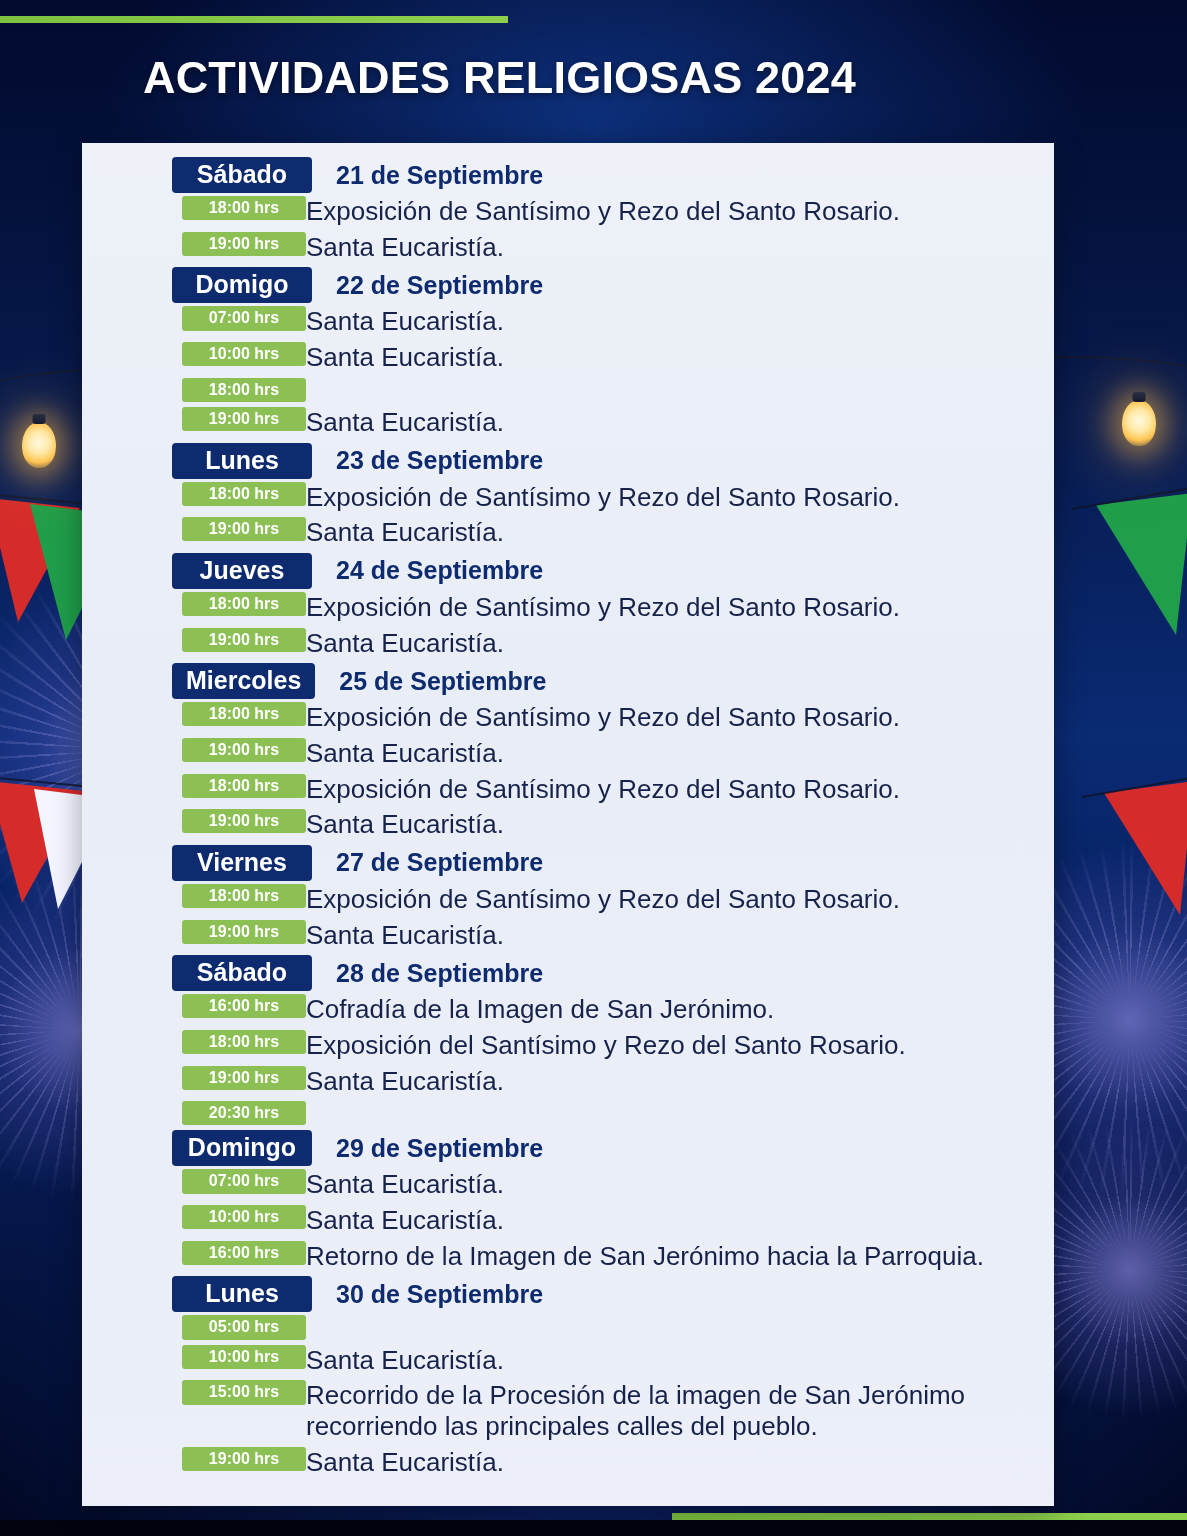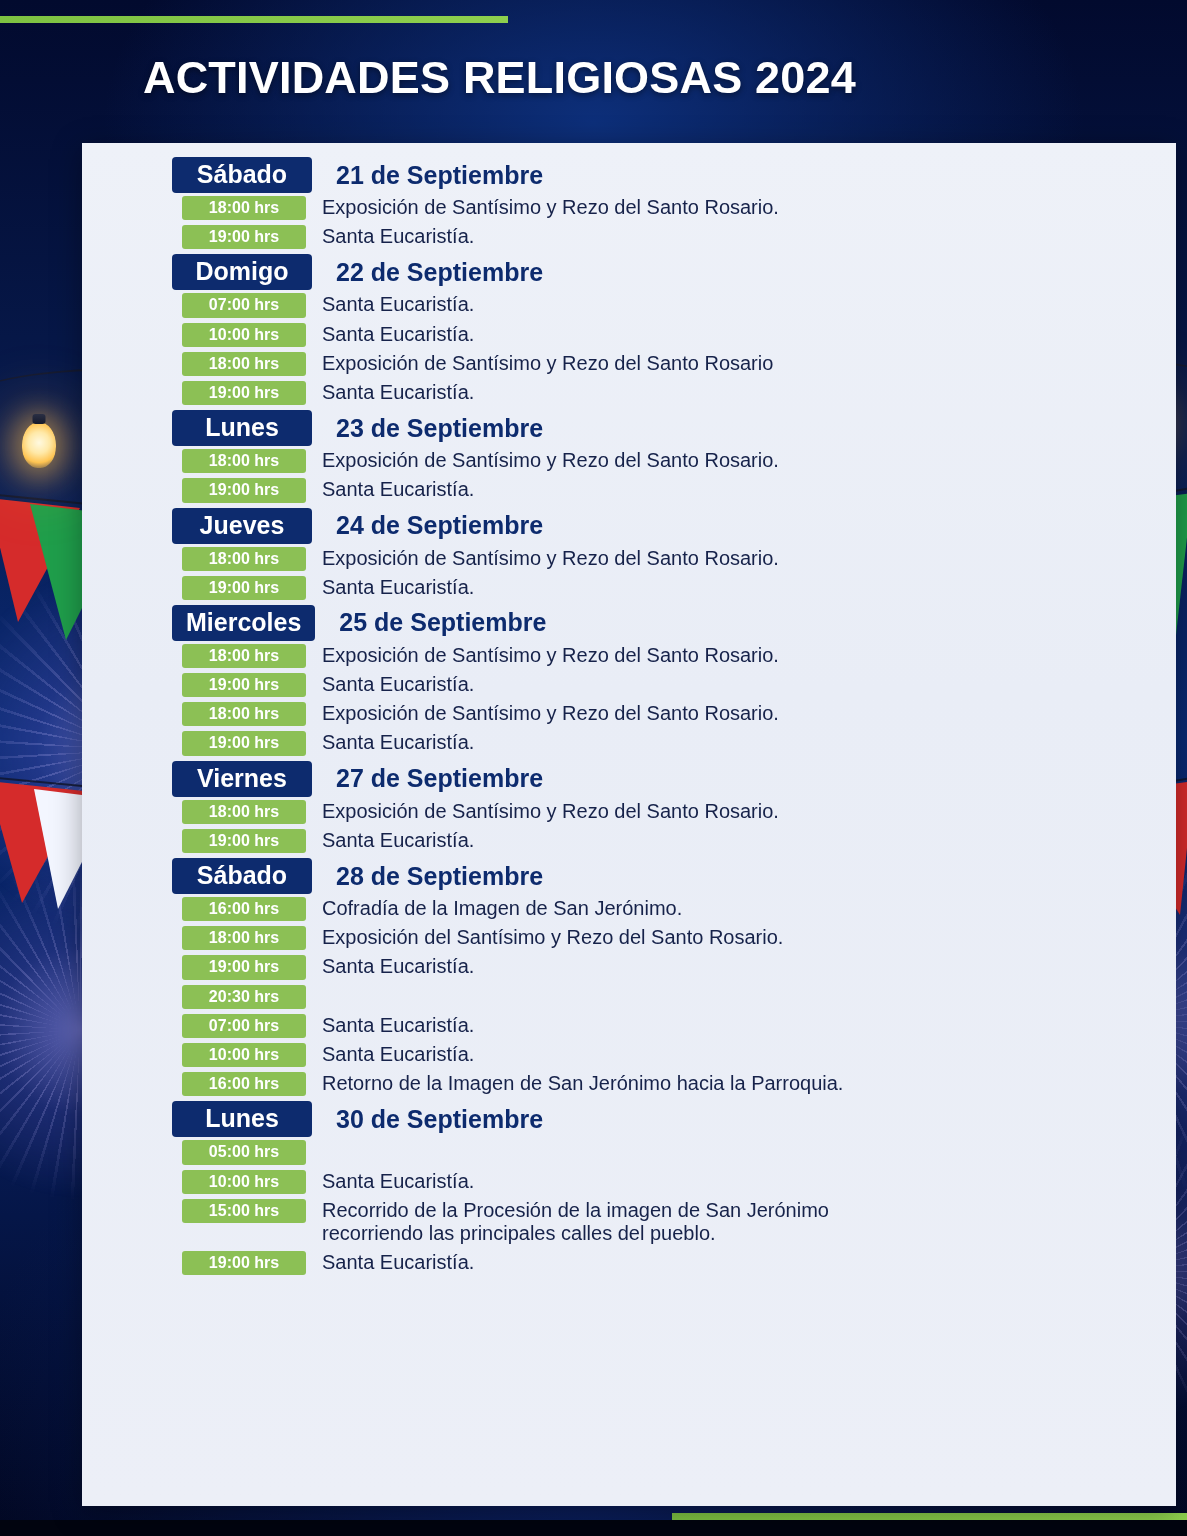--- a/index.html
+++ b/index.html
@@ -91,21 +91,21 @@
     font-size: 45px;
     font-weight: bold;
     letter-spacing: 0.2px;
     text-shadow: 0 2px 6px rgba(0,0,0,0.45);
   }
 
   
   .card {
     position: absolute;
     left: 82px; top: 143px;
-    width: 1094px; height: 1363px;
+    width: 972px; height: 1363px;
     background: linear-gradient(180deg, #eef1f8 0%, #e9edf6 40%, #eceff7 100%);
     box-shadow: 0 6px 28px rgba(0,0,0,0.35);
     padding: 14px 0 0 0;
   }
 
   .day-group { margin: 0 0 2px 0; }
 
   .day-head {
     display: flex;
     align-items: center;
@@ -146,22 +146,21 @@
     padding: 2px 11px 3px 11px;
     border-radius: 3px;
     line-height: 1.2;
     min-width: 124px;
     text-align: center;
     white-space: nowrap;
     flex: 0 0 auto;
   }
   .item-text {
     color: #16224a;
-    font-size: 20px;
-    margin-left: 16px;
+    font-size: 26px;
     line-height: 1.18;
     white-space: pre-line;
     padding-top: 0px;
   }
 </style>
 </head>
 <body>
 
 <div>
 
@@ -246,21 +245,20 @@
         <div class="item">
           <span class="time-pill">07:00 hrs</span>
           <span class="item-text">Santa Eucaristía.</span>
         </div>
         <div class="item">
           <span class="time-pill">10:00 hrs</span>
           <span class="item-text">Santa Eucaristía.</span>
         </div>
         <div class="item">
           <span class="time-pill">18:00 hrs</span>
-          <span class="item-text">Exposición de Santísimo y Rezo del Santo Rosario</span>
         </div>
         <div class="item">
           <span class="time-pill">19:00 hrs</span>
           <span class="item-text">Santa Eucaristía.</span>
         </div>
       </div>
       <div class="day-group">
         <div class="day-head">
           <span class="day-pill">Lunes</span>
           <span class="day-date">23 de Septiembre</span>
@@ -341,20 +339,24 @@
         </div>
         <div class="item">
           <span class="time-pill">19:00 hrs</span>
           <span class="item-text">Santa Eucaristía.</span>
         </div>
         <div class="item">
           <span class="time-pill">20:30 hrs</span>
         </div>
       </div>
       <div class="day-group">
+        <div class="day-head">
+          <span class="day-pill">Domingo</span>
+          <span class="day-date">29 de Septiembre</span>
+        </div>
         <div class="item">
           <span class="time-pill">07:00 hrs</span>
           <span class="item-text">Santa Eucaristía.</span>
         </div>
         <div class="item">
           <span class="time-pill">10:00 hrs</span>
           <span class="item-text">Santa Eucaristía.</span>
         </div>
         <div class="item">
           <span class="time-pill">16:00 hrs</span>

